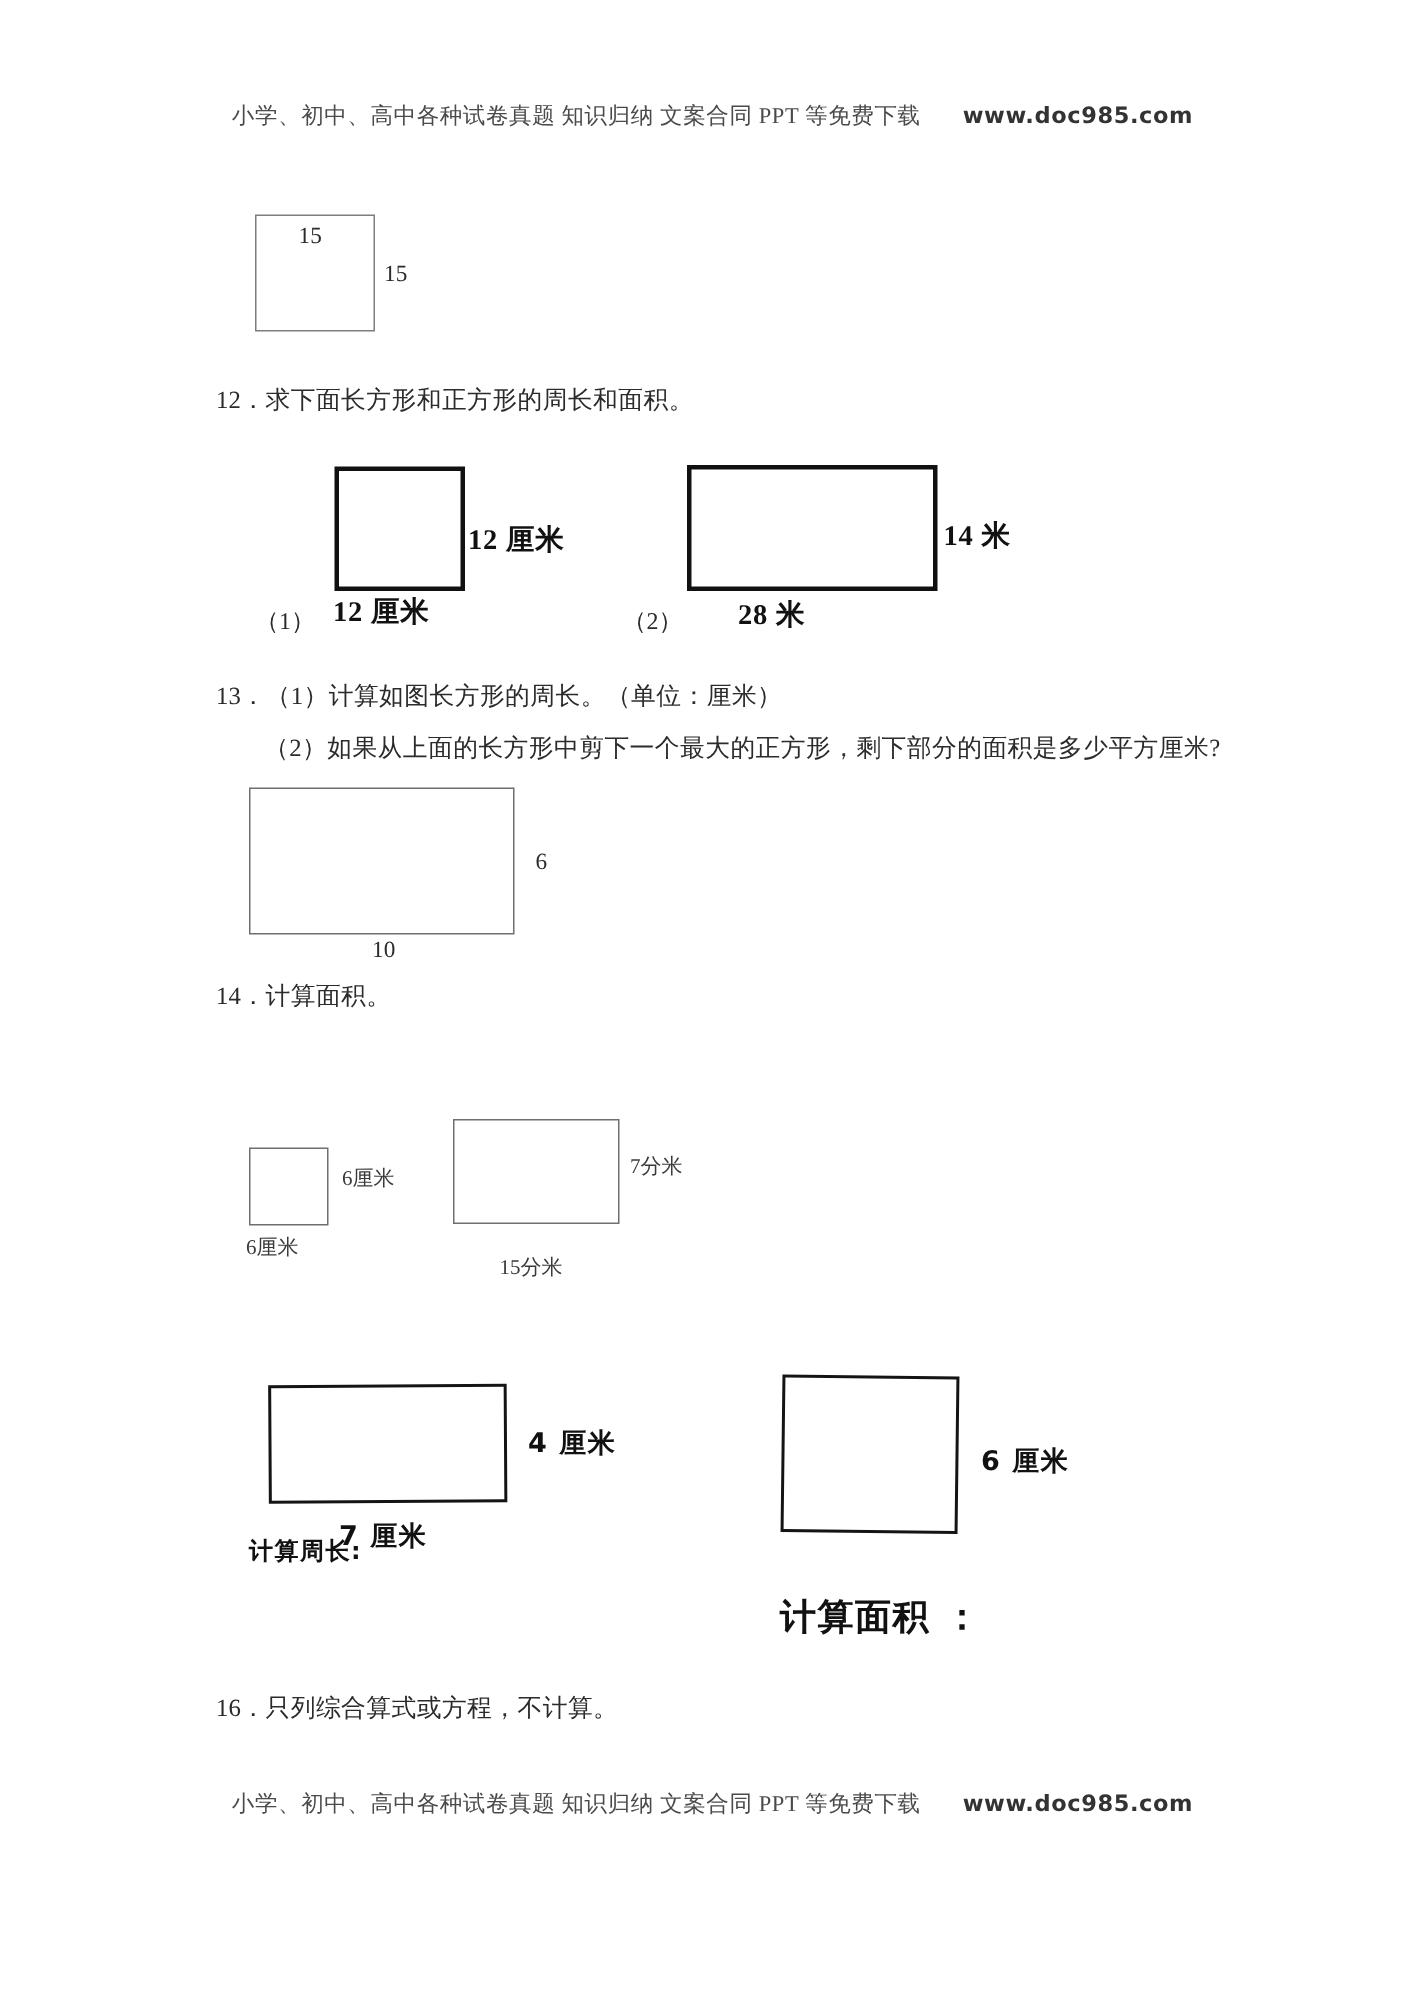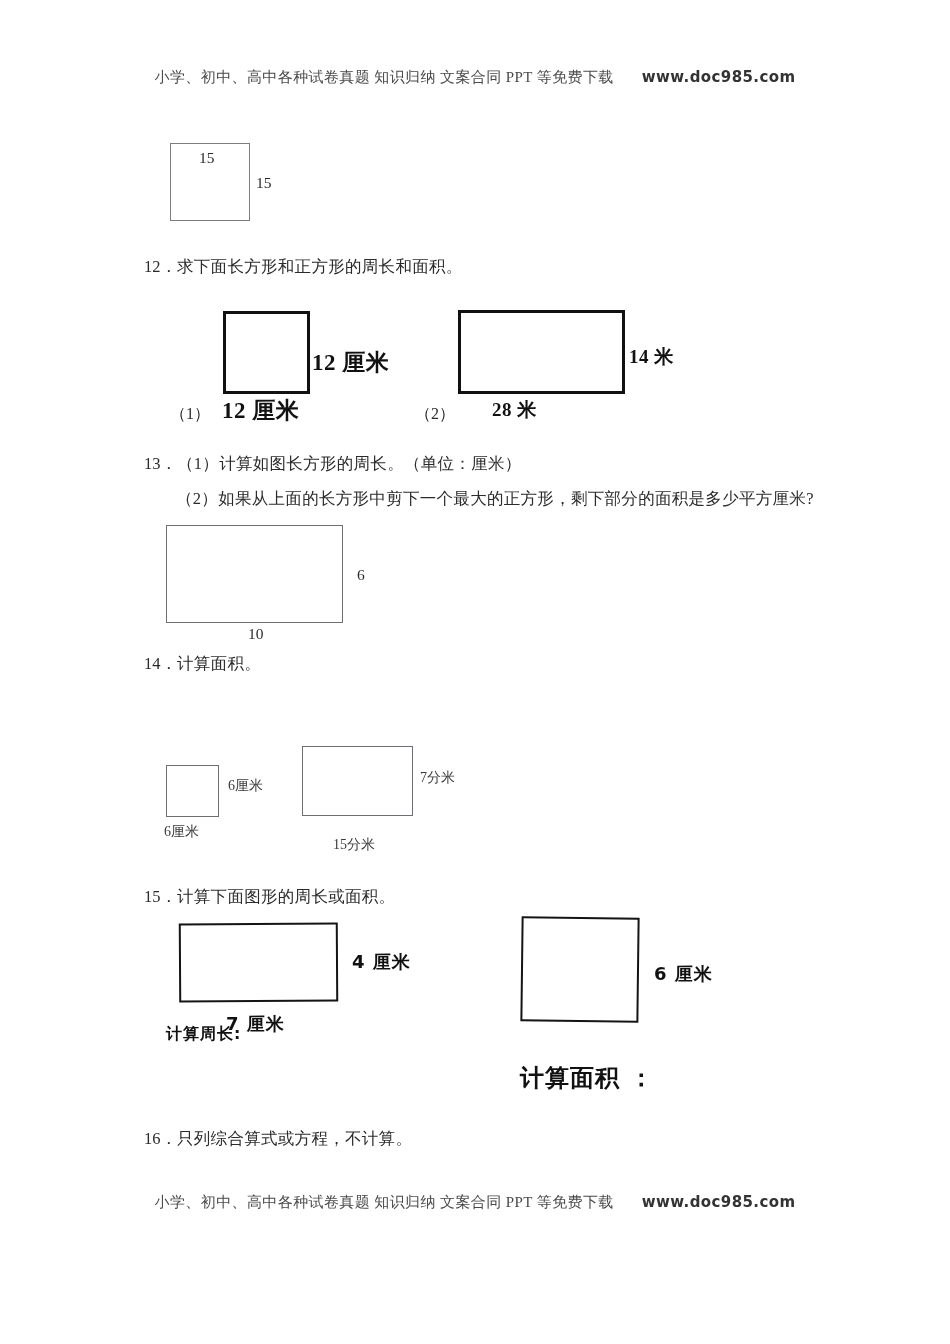--- a/index.html
+++ b/index.html
@@ -70,21 +70,21 @@
   .shape.hand  { border: 2.6px solid #141414; }
 
   .lbl {
     position: absolute;
     white-space: nowrap;
     font-family: "Liberation Serif", "DejaVu Serif", serif;
     color: #2b2b2b;
   }
   .lbl.sm   { font-size: 14px; color: #3a3a3a; }
   .lbl.md   { font-size: 15.5px; }
-  .lbl.big  { font-size: 23px; font-weight: bold; color: #111; letter-spacing: .5px; }
+  .lbl.big  { font-size: 19px; font-weight: bold; color: #111; letter-spacing: .5px; }
   .lbl.big2 { font-size: 19px; font-weight: bold; color: #111; letter-spacing: .5px; }
   .lbl.hand { font-size: 18px; font-weight: bold; color: #111; letter-spacing: 1px;
               font-family: "DejaVu Sans", "Liberation Sans", sans-serif; }
   .lbl.paren{ font-size: 16px; color: #2b2b2b; }
 </style>
 </head>
 <body>
 
 <div class="page">
 
@@ -138,23 +138,20 @@
     <div class="lbl sm" style="left:228px; top:777px;">6厘米</div>
     <div class="lbl sm" style="left:164px; top:823px;">6厘米</div>
   </div>
 
   <div>
     <div class="shape thin2" style="left:302px; top:746px; width:111px; height:70px;"></div>
     <div class="lbl sm" style="left:420px; top:769px;">7分米</div>
     <div class="lbl sm" style="left:333px; top:836px;">15分米</div>
   </div>
 
-  <div class="qline" style="left:144px; top:885px;">
-    <span class="qnum">15．</span><span>计算下面图形的周长或面积。</span>
-  </div>
 
   <div>
     <div class="shape hand" style="left:179px; top:923px; width:159px; height:79px; transform: rotate(-0.35deg);"></div>
     <div class="lbl hand" style="left:352px; top:950px;">4 厘米</div>
     <div class="lbl hand" style="left:226px; top:1012px;">7 厘米</div>
     <div class="lbl hand" style="left:166px; top:1024px; font-size:16px;text-align:right;">计算周长:</div>
   </div>
 
   <div>
     <div class="shape hand" style="left:521px; top:917px; width:118px; height:105px; transform: rotate(0.7deg);"></div>

